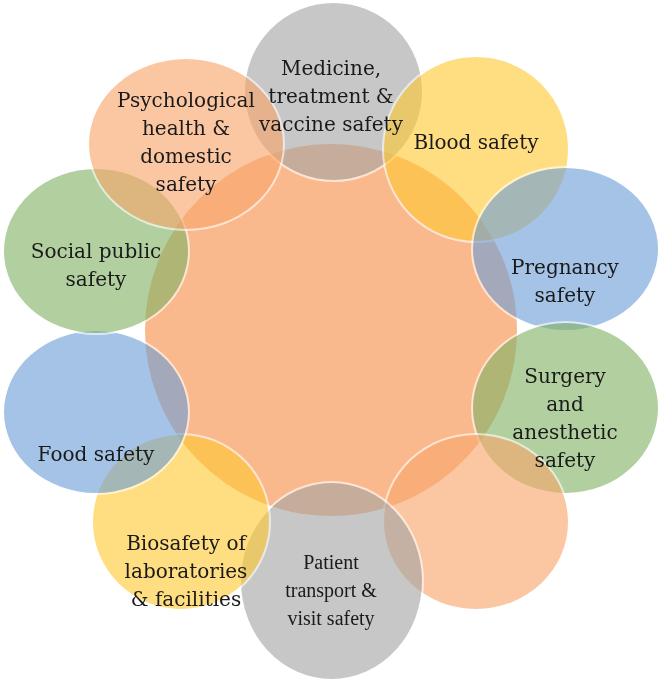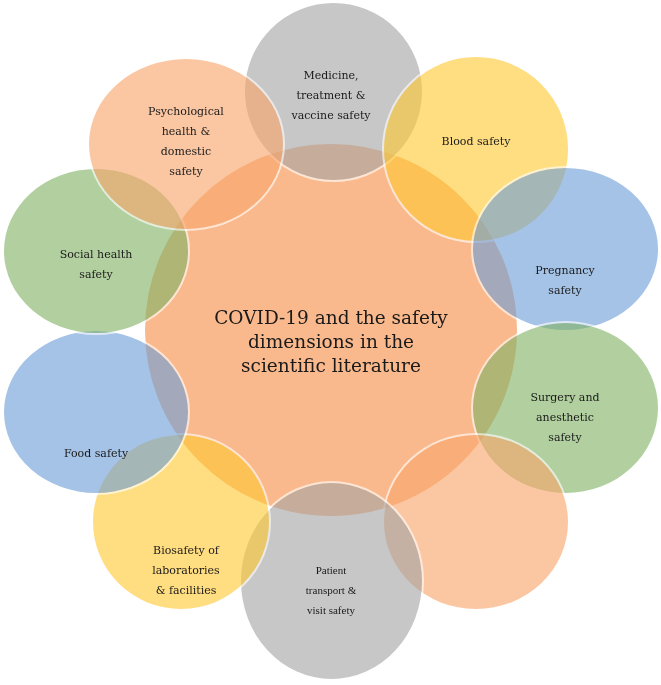--- a/index.html
+++ b/index.html
@@ -2,21 +2,21 @@
 <html><head>
 <meta charset="utf-8">
 <style>
   html, body { margin: 0; padding: 0; background: #ffffff; }
   body { width: 661px; height: 685px; position: relative; overflow: hidden; }
   #diagram { position: absolute; left: 0; top: 0; width: 661px; height: 685px; }
   .circle { position: absolute; border-radius: 50%; border: 2px solid #ffffff; box-sizing: border-box; opacity: 0.62; }
   .label {
     position: absolute; text-align: center; color: #1a1a1a;
     font-family: "DejaVu Serif", "Liberation Serif", serif;
-    font-size: 11px; line-height: 20px; white-space: pre-line;
+    font-size: 20px; line-height: 28px; white-space: pre-line;
     transform: translate(-50%, -50%);
   }
   .center-label { font-size: 18.5px; line-height: 24px; }
 </style>
 </head>
 <body>
 
 <div id="diagram">
 
   <div class="circle" id="c-center" style="left: 143px; top: 142px; width: 376px; height: 376px; background: rgb(249, 166, 108); opacity: 0.78;"></div>
@@ -25,38 +25,35 @@
   <div class="circle" id="c-blood" style="left: 382px; top: 55px; width: 188px; height: 188px; background: rgb(255, 201, 53);"></div>
   <div class="circle" id="c-pregnancy" style="left: 471px; top: 166px; width: 189px; height: 166px; border-radius: 50%; background: rgb(111, 159, 216);"></div>
   <div class="circle" id="c-surgery" style="left: 471px; top: 321px; width: 189px; height: 174px; background: rgb(130, 179, 102);"></div>
   <div class="circle" id="c-occupational" style="left: 382px; top: 433px; width: 188px; height: 178px; background: rgb(249, 166, 108);"></div>
   <div class="circle" id="c-patient" style="left: 239px; top: 481px; width: 185px; height: 200px; background: rgb(165, 165, 165);"></div>
   <div class="circle" id="c-biosafety" style="left: 91px; top: 433px; width: 180px; height: 178px; background: rgb(255, 201, 53);"></div>
   <div class="circle" id="c-food" style="left: 2px; top: 329px; width: 188px; height: 166px; background: rgb(111, 159, 216);"></div>
   <div class="circle" id="c-social" style="left: 2px; top: 167px; width: 188px; height: 168px; background: rgb(130, 179, 102);"></div>
   <div class="circle" id="c-psychological" style="left: 87px; top: 57px; width: 198px; height: 174px; background: rgb(249, 166, 108);"></div>
 
-  <div class="label center-label" style="left:331px; top:342px;">COVID-19 and the safety
-dimensions in the
-scientific literature</div>
   <div class="label" style="left:331px; top:96px;">Medicine,
 treatment &amp;
 vaccine safety</div>
   <div class="label" style="left:476px; top:142px;">Blood safety</div>
   <div class="label" style="left:565px; top:265px;margin-top:16px;">Pregnancy
 safety</div>
   <div class="label" style="left:565px; top:418px;">Surgery and
 anesthetic
 safety</div>
   <div class="label" style="left:331px; top:590px;font-family:Liberation Serif, serif;">Patient
 transport &amp;
 visit safety</div>
   <div class="label" style="left:186px; top:571px;">Biosafety of
 laboratories
 &amp; facilities</div>
   <div class="label" style="left:96px; top:418px;margin-top:36px;">Food safety</div>
-  <div class="label" style="left:96px; top:265px;">Social health
+  <div class="label" style="left:96px; top:265px;">Social public
 safety</div>
   <div class="label" style="left:186px; top:142px;">Psychological
 health &amp;
 domestic
 safety</div>
 </div>
 
 </body></html>

